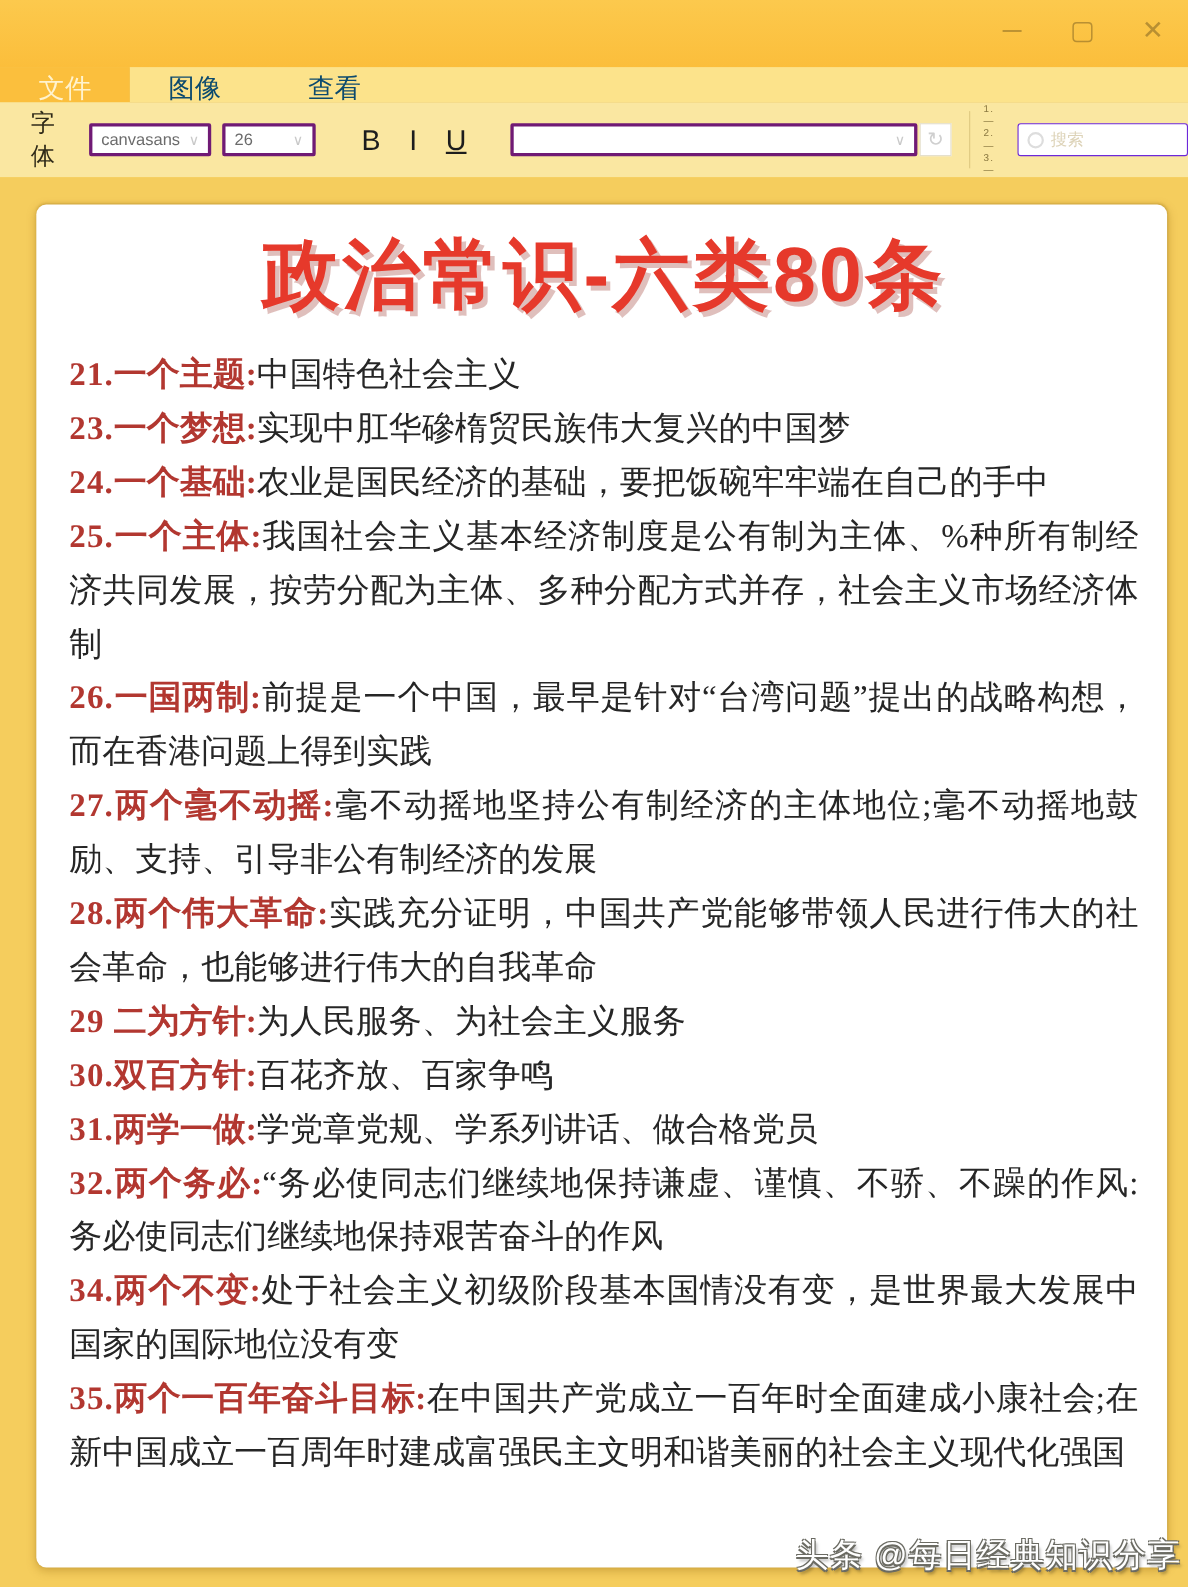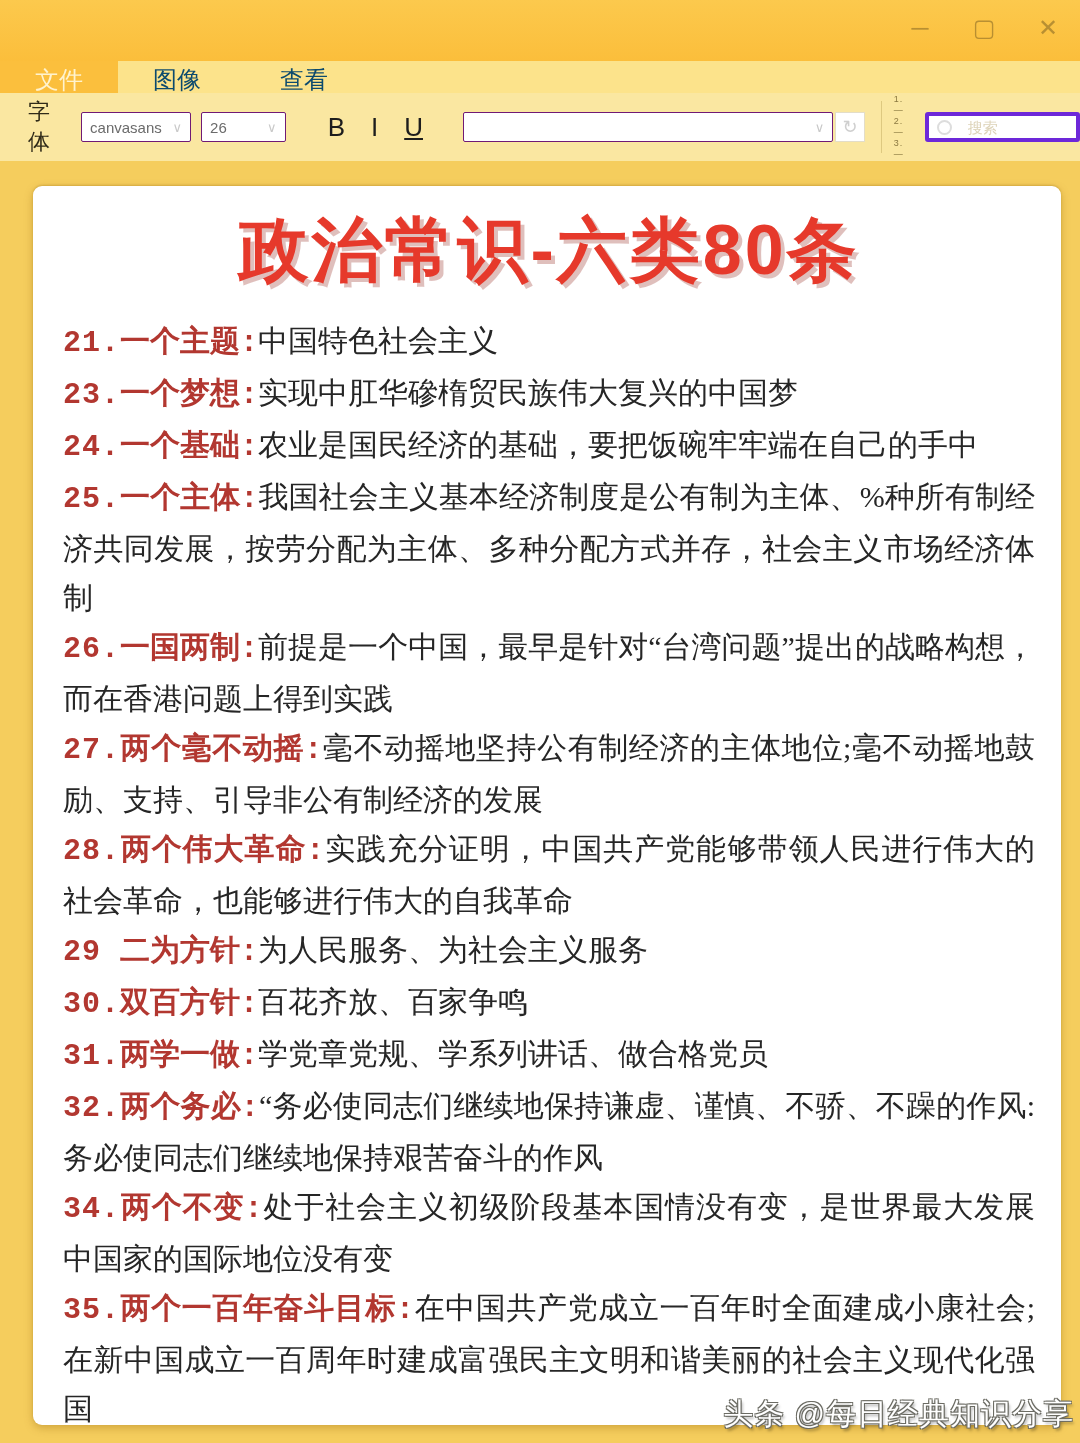--- a/index.html
+++ b/index.html
@@ -35,41 +35,41 @@
   .menu-item.active { color:rgba(255,246,214,.95); }
 
   
   .toolbar {
     position:absolute; left:0; top:93px; width:1080px; height:68px;
     background:#fae7a1;
     display:flex; align-items:center;
   }
   .tb-label { font-size:22px; color:#2f2a18; margin-left:28px; }
   .tb-select {
-    height:30px; background:#fff; border:1px solid #701a75; border-radius:2px;
+    height:30px; background:#fff; border:3px solid #701a75; border-radius:2px;
     display:flex; align-items:center; justify-content:space-between;
     color:#6b6b6b; font-size:15px; padding:0 8px; margin-left:10px;
   }
   .tb-select .chev { color:#c9c9c9; font-size:13px; margin-left:8px; }
   .sel-font { width:112px; }
   .sel-size { width:86px; }
   .biu { display:flex; gap:26px; margin-left:42px; font-size:26px; color:#1d1d1d; }
   .biu span { cursor:default; }
   .biu .u { text-decoration:underline; }
   .sel-wide { width:378px; margin-left:40px; justify-content:flex-end; }
   .tb-refresh {
     width:30px; height:30px; background:#fff; border:1px solid #e3ddc8;
     margin-left:2px; display:flex; align-items:center; justify-content:center;
     color:#cfcfcf; font-size:18px;
   }
   .tb-divider { width:1px; height:52px; background:rgba(140,110,30,.25); margin-left:16px; }
   .numlist-icon { margin-left:12px; font-size:9px; color:#8a7840; line-height:11px; letter-spacing:1px; }
   .searchbox {
-    width:158px; height:30px; background:#fff; border:4px solid #6d28d9; border-radius:3px;
-    display:flex; align-items:center; margin-left:12px; padding:0 8px; gap:16px;
+    width:158px; height:30px; background:#fff; border:1px solid #6d28d9; border-radius:3px;
+    display:flex; align-items:center; margin-left:12px; padding:0 8px; gap:6px;
   }
   .searchbox .lens { width:15px; height:15px; border:2px solid #ddd; border-radius:50%; flex:none; }
   .searchbox input {
     border:none; outline:none; width:100%; font-size:15px; color:#777;
     background:transparent; font-family:"Liberation Sans", sans-serif;
   }
   .searchbox input::placeholder { color:#ddd3b8; }
 
   
   .doc {
@@ -85,21 +85,21 @@
     color:#e6392b;
     text-shadow:4px 4px 0 rgba(140,25,15,.28);
     font-family:"Liberation Sans", sans-serif;
   }
   .items { font-family:"Liberation Serif", serif; }
   .items p {
     font-size:30px; line-height:49px; color:#262626; margin:0;
     text-align:justify;
   }
   .items .num, .items .label {
-    color:#b23730; font-weight:bold;font-family:Liberation Mono, monospace;
+    color:#b23730; font-weight:bold;
   }
   .items .num { letter-spacing:1px; }
 
   .watermark {
     position:absolute; right:6px; bottom:8px;
     font-size:30px; color:#ffffff; letter-spacing:1px;
     font-family:"Liberation Sans", sans-serif;
     text-shadow:
       -1px -1px 0 #6b6b63, 1px -1px 0 #6b6b63,
       -1px 1px 0 #6b6b63, 1px 1px 0 #6b6b63,

